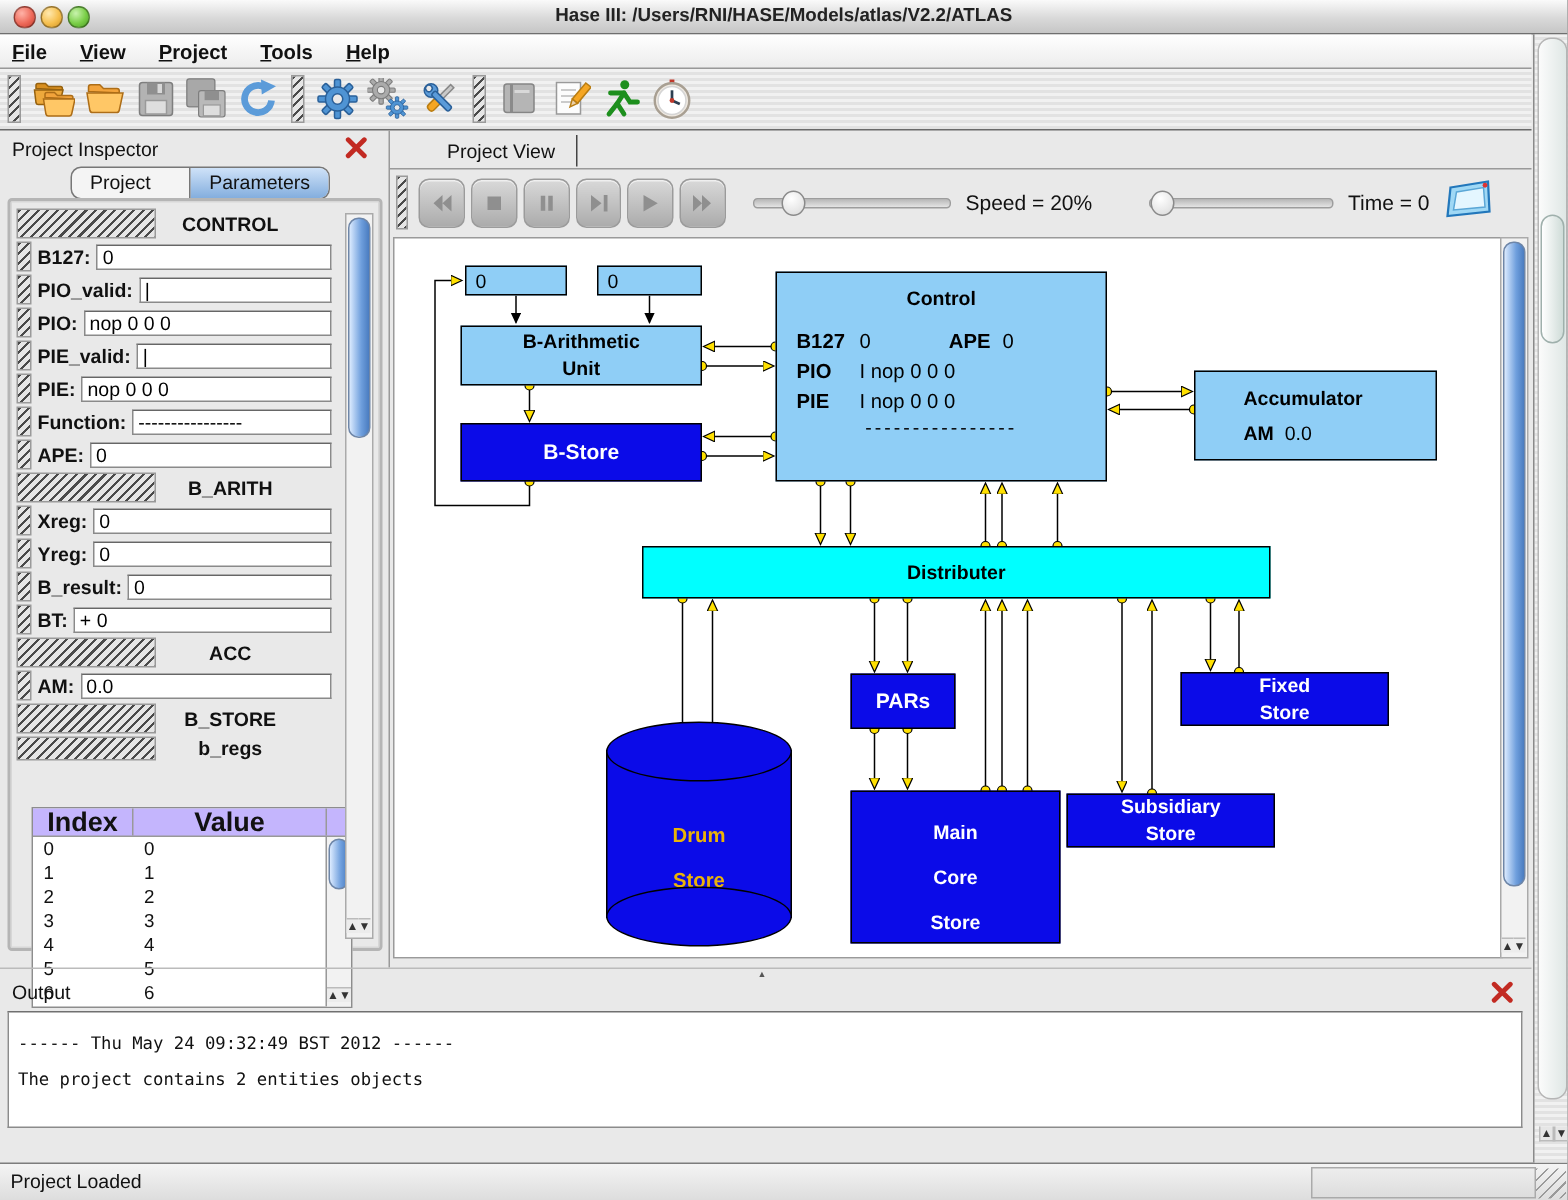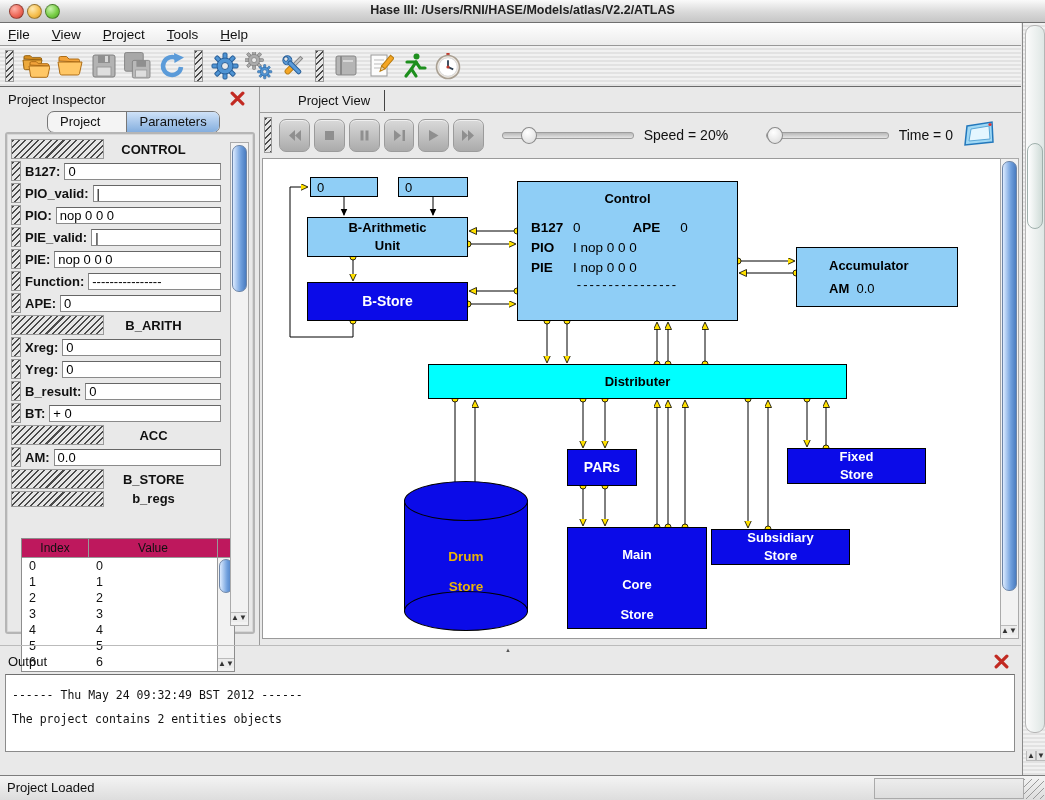--- a/index.html
+++ b/index.html
@@ -12,21 +12,21 @@
   #titlebar{position:absolute;left:0;top:0;width:1045px;height:22px;
     background:linear-gradient(#fafafa,#d9d9d9 55%,#c6c6c6);border-bottom:1px solid #6f6f6f;}
   .tl{position:absolute;top:4px;width:13px;height:13px;border-radius:50%;border:1px solid rgba(0,0,0,.35);}
   #tl-close{left:9px;background:radial-gradient(circle at 35% 30%,#ffb3a8,#ee6a5a 55%,#c33d2e);}
   #tl-min{left:27px;background:radial-gradient(circle at 35% 30%,#ffe9b0,#f6bf4e 55%,#cf9426);}
   #tl-zoom{left:45px;background:radial-gradient(circle at 35% 30%,#c9f3ae,#79ce46 55%,#4d9c27);}
   #title-text{position:absolute;left:0;right:0;top:3px;text-align:center;font-size:12.5px;font-weight:bold;color:#222;}
   
   #menubar{position:absolute;left:0;top:23px;width:1021px;height:22px;background:linear-gradient(#ffffff,#ececec);
     border-bottom:1px solid #989898;display:flex;align-items:center;}
-  .menu-item{padding:0 11px;font-size:13.5px;font-weight:normal;color:#111;}
+  .menu-item{padding:0 11px;font-size:13.5px;font-weight:bold;color:#111;}
   .menu-item:first-child{padding-left:8px;}
   
   #toolbar{position:absolute;left:0;top:46px;width:1021px;height:40px;border-bottom:1px solid #6a6a6a;
     display:flex;align-items:center;}
   .tsep{width:7px;height:30px;margin:0 5px;}
   .tbtn{width:30px;height:30px;margin:0 2px;display:flex;align-items:center;justify-content:center;}
   .tbtn svg{width:28px;height:28px;}
   
   #main{position:absolute;left:0;top:87px;width:1021px;height:558px;}
   
@@ -53,21 +53,21 @@
   #insp-rows{position:absolute;left:2px;top:4px;width:216px;}
   
   #insp-sb{position:absolute;right:4px;top:8px;width:17px;height:482px;border:1px solid #aaa;background:#f2f2f2;}
   .sb-thumb{position:absolute;left:1px;width:13px;border-radius:7px;border:1px solid #6e86a8;
     background:linear-gradient(to right,#dcebff,#6f9fdd 60%,#4a7cc0);}
   #insp-sb .sb-thumb{top:2px;height:145px;}
   .sb-arrows{position:absolute;left:0;bottom:0;width:15px;}
   .sb-arrow{width:15px;height:14px;border-top:1px solid #bbb;text-align:center;font-size:8px;color:#333;line-height:14px;background:#ececec;}
   
   #bregs-table{position:absolute;left:14px;top:404px;width:212px;height:132px;border:1px solid #8d8d8d;background:#fff;}
-  #bregs-head{display:flex;height:18px;background:#be185d;border-bottom:1px solid #999;font-size:12px;font-weight:normal;}
+  #bregs-head{display:flex;height:18px;background:#c4b5fd;border-bottom:1px solid #999;font-size:18px;font-weight:bold;}
   #bregs-head .c1{width:66px;text-align:center;border-right:1px solid #999;line-height:18px;}
   #bregs-head .c2{flex:1;text-align:center;line-height:18px;border-right:1px solid #999;}
   #bregs-head .c3{width:16px;}
   #bregs-body{position:absolute;left:0;top:19px;right:17px;bottom:0;font-size:12.5px;}
   .brow{display:flex;height:16px;line-height:16px;}
   .brow .c1{width:66px;padding-left:7px;box-sizing:border-box;}
   .brow .c2{flex:1;padding-left:8px;}
   #bregs-sb{position:absolute;right:0;top:19px;width:16px;bottom:0;border-left:1px solid #999;background:#f2f2f2;}
   #bregs-sb .sb-thumb{top:1px;height:32px;left:1px;width:12px;}
   
@@ -547,21 +547,21 @@
 
         <div class="ebox db ctr" style="left:44px;top:123px;width:161px;height:39px;font-size:14px;">
           <span>B-Store</span>
         </div>
 
         <div class="ebox lb" id="d-control" style="left:254px;top:22px;width:221px;height:140px;">
           <span>Control</span>
           <div class="cline" style="margin-top:14px;">
               <b style="width:42px">B127</b>
               <span>0</span>
-              <b style="margin-left:52px;margin-right:20px;">APE</b>
+              <b style="margin-left:52px;margin-right:8px;">APE</b>
               <span>0</span>
             </div>
           <div class="cline">
               <b style="width:42px">PIO</b>
               <span>I nop 0 0 0</span>
             </div>
           <div class="cline">
               <b style="width:42px">PIE</b>
               <span>I nop 0 0 0</span>
             </div>

